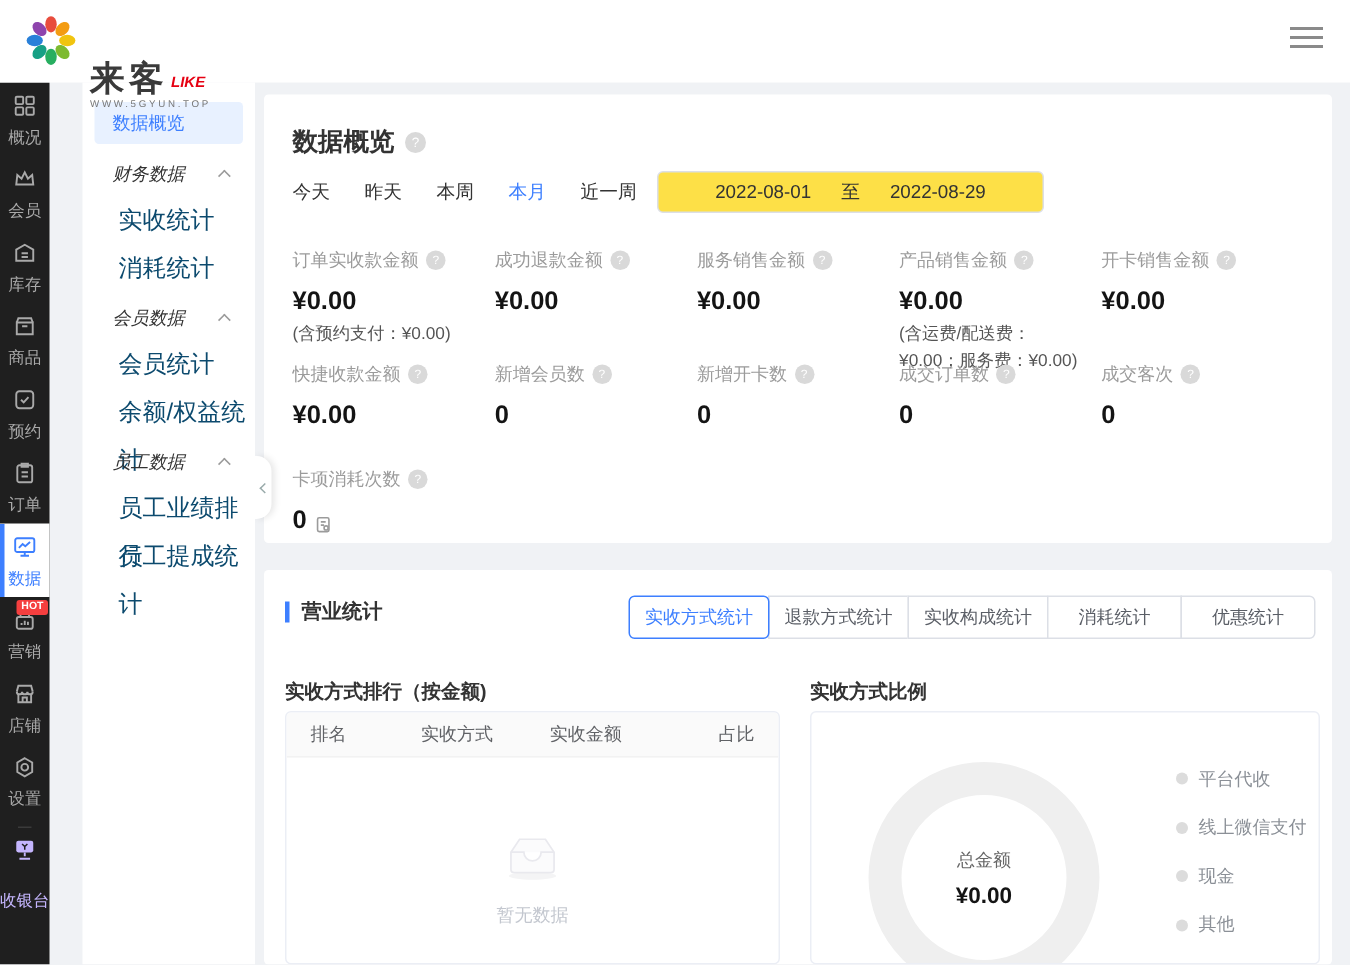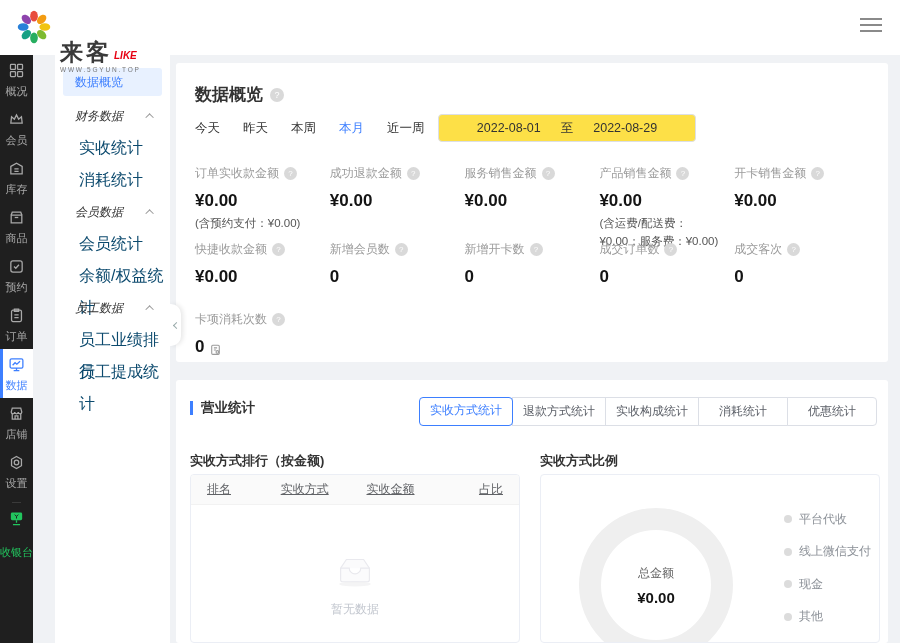--- a/index.html
+++ b/index.html
@@ -16,21 +16,21 @@
   .logo-url { font-size:6.5px; color:#777; letter-spacing:1.8px; margin-top:2px; }
   .hamburger { position:absolute; right:18px; top:18px; width:22px; cursor:pointer; }
   .hamburger div { height:2px; background:#8a8a8a; margin-bottom:4px; }
 
   
   .rail { position:absolute; left:0; top:55px; bottom:0; width:33px; background:#1f1f1f; z-index:5; }
   .rail-item { height:49px; display:flex; flex-direction:column; align-items:center; justify-content:center; color:#a9a9a9; cursor:pointer; position:relative; }
   .rail-item svg { width:17px; height:17px; margin-bottom:3px; }
   .rail-label { font-size:11px; line-height:1; }
   .rail-item.active { background:#fff; color:#3d7fff; box-shadow:inset 3px 0 0 #3d7fff; }
-  .rail-item.cashier { color:#22c55e;gap:13px; }
+  .rail-item.cashier { color:#c4b5fd;gap:13px; }
   .hot-badge { position:absolute; top:2px; right:1px; background:#f53f3f; color:#fff; font-size:7px; font-weight:bold; padding:1px 3px; border-radius:2px; line-height:1.2; }
   .rail-divider { height:1px; background:#3a3a3a; margin:6px 12px; }
 
   
   .submenu { position:absolute; left:55px; top:55px; bottom:0; width:115px; background:#fff; z-index:4; }
   .submenu-overview { margin:13px 8px 4px 8px; height:28px; line-height:28px; background:#e8f1ff; color:#3d7fff; font-size:12px; padding-left:12px; border-radius:3px; cursor:pointer; }
   .submenu-group { height:32px; display:flex; align-items:center; justify-content:space-between; padding:0 16px 0 20px; font-size:12px; color:#333; cursor:pointer;font-style:italic; }
   .caret-up { width:6px; height:6px; border-left:1.5px solid #999; border-top:1.5px solid #999; transform:rotate(45deg) translateY(2px); }
   .submenu-child { height:32px; line-height:32px; padding-left:24px; font-size:16px; color:#0c4a6e; cursor:pointer; }
 
@@ -57,30 +57,30 @@
   .stats-row3 { top:248px; }
   .stat-label { font-size:12px; color:#9b9b9b; display:flex; align-items:center; gap:5px; }
   .stat-value { font-size:17px; font-weight:bold; color:#141414; margin-top:9px; display:flex; align-items:center; gap:5px; }
   .stat-note { font-size:11.5px; color:#555; margin-top:3px; line-height:1.6; padding-right:10px; }
   .detail-ic { width:13px; height:13px; color:#9b9b9b; }
 
   
   .biz-title { position:absolute; left:14px; top:21px; font-size:13.5px; font-weight:bold; color:#333; border-left:3px solid #3d7fff; padding-left:8px; line-height:14px; }
   .tabs { position:absolute; right:11px; top:17px; display:flex; }
   .tab { min-width:90px; text-align:center; border:1px solid #dcdfe6; margin-left:-1px; height:29px; line-height:27px; font-size:12px; color:#5a5e66; background:#fff; cursor:pointer; padding:0 10px; }
-  .tab:first-child { border-radius:4px 0 0 4px; margin-left:0;font-family:Liberation Mono, monospace; }
+  .tab:first-child { border-radius:4px 0 0 4px; margin-left:0; }
   .tab:last-child { border-radius:0 4px 4px 0; }
   .tab.active { border:1px solid #3d7fff; color:#3d7fff; border-radius:4px; position:relative; z-index:2; }
 
   .panel-title { position:absolute; top:72px; font-size:13px; font-weight:bold; color:#333; }
   .panel-title.left { left:14px; }
   .panel-title.right { left:364px; }
 
   .rank-box { position:absolute; left:14px; top:94px; width:330px; height:169px; border:1px solid #ebeef5; border-radius:4px; overflow:hidden; background:#fff; }
-  .rank-head { display:grid; grid-template-columns:20% 26% 32% 22%; height:30px; background:#fafafa; align-items:center; font-size:12px; color:#606266; padding:0 16px; border-bottom:1px solid #f2f2f2;text-decoration:underline; }
+  .rank-head { display:grid; grid-template-columns:20% 26% 32% 22%; height:30px; background:#fafafa; align-items:center; font-size:12px; color:#606266; padding:0 16px; border-bottom:1px solid #f2f2f2; }
   .rank-head .c2 { text-align:center; }
   .rank-head .c3 { text-align:center; }
   .rank-head .c4 { text-align:right; }
   .empty { position:absolute; left:0; right:0; top:78px; text-align:center; }
   .empty svg { width:46px; height:36px; }
   .empty-text { font-size:12px; color:#c3c7cf; margin-top:8px; }
 
   .ratio-box { position:absolute; left:364px; top:94px; width:340px; height:169px; border:1px solid #ebeef5; border-radius:4px; background:#fff; overflow:hidden; }
   .donut-wrap { position:absolute; left:38px; top:33px; width:154px; height:154px; }
   .donut-ring { position:absolute; inset:0; border:22px solid #efefef; border-radius:50%; }
@@ -188,20 +188,29 @@
   </div>
   <div class="rail-item active">
     <span><svg viewBox="0 0 24 24" fill="none" stroke="currentColor" stroke-width="1.8">
           <rect x="3" y="4" width="18" height="13" rx="2"></rect>
           <path d="M6.5 13 L10 9.5 L12.5 11.5 L17 7.5"></path>
           <path d="M12 17 v3 M8 20.5 h8"></path>
         </svg></span>
     <span class="rail-label">数据</span>
   </div>
   <div class="rail-item">
+    <span class="hot-badge">HOT</span>
+    <span><svg viewBox="0 0 24 24" fill="none" stroke="currentColor" stroke-width="1.8">
+          <path d="M8 9 V7 a4 4 0 0 1 8 0 v2"></path>
+          <rect x="4.5" y="9" width="15" height="11" rx="2"></rect>
+          <path d="M9 16.5 v-2 M12 16.5 v-4 M15 16.5 v-3"></path>
+        </svg></span>
+    <span class="rail-label">营销</span>
+  </div>
+  <div class="rail-item">
     <span><svg viewBox="0 0 24 24" fill="none" stroke="currentColor" stroke-width="1.8">
           <path d="M4.5 10 L6 4.5 h12 L19.5 10"></path>
           <path d="M4.5 10 c0 1.5 1.2 2.5 2.5 2.5 s2.5-1 2.5-2.5 c0 1.5 1.2 2.5 2.5 2.5 s2.5-1 2.5-2.5 c0 1.5 1.2 2.5 2.5 2.5 s2.5-1 2.5-2.5"></path>
           <path d="M6 12.5 V20 h12 v-7.5"></path>
           <path d="M10 20 v-4.5 h4 V20"></path>
         </svg></span>
     <span class="rail-label">店铺</span>
   </div>
   <div class="rail-item">
     <span><svg viewBox="0 0 24 24" fill="none" stroke="currentColor" stroke-width="1.8">

